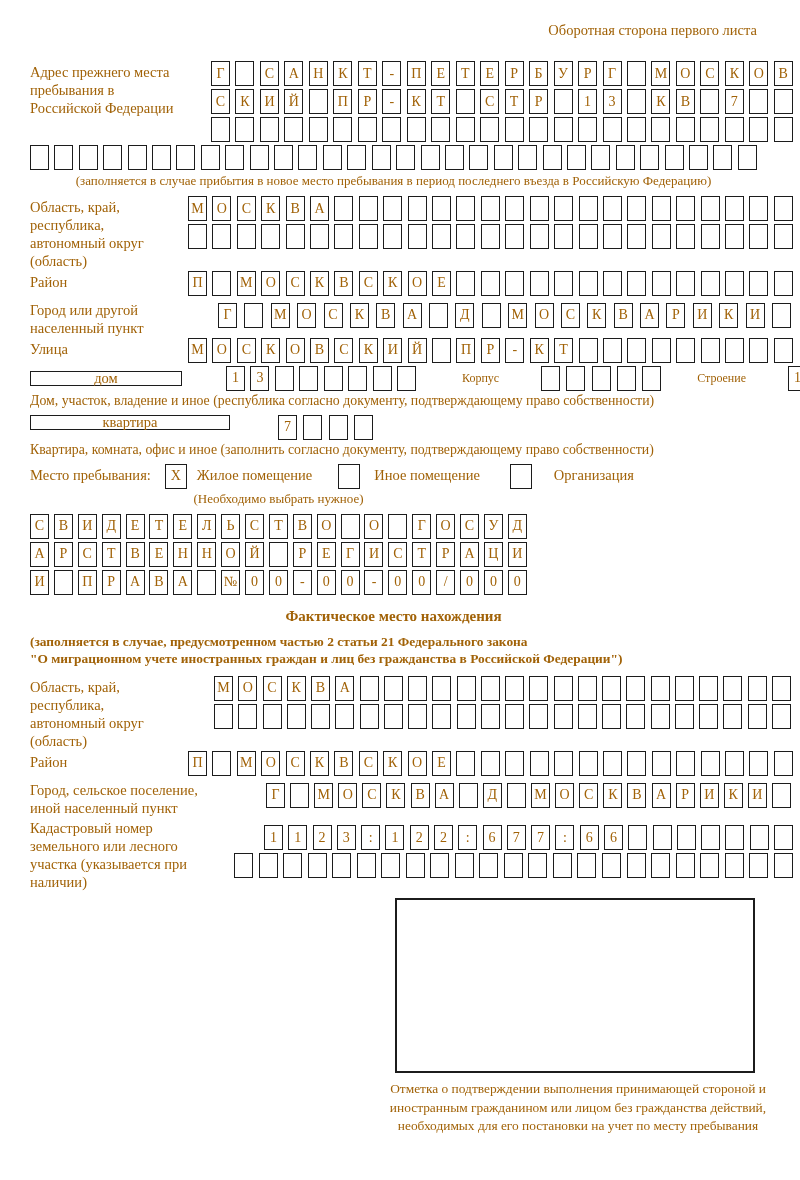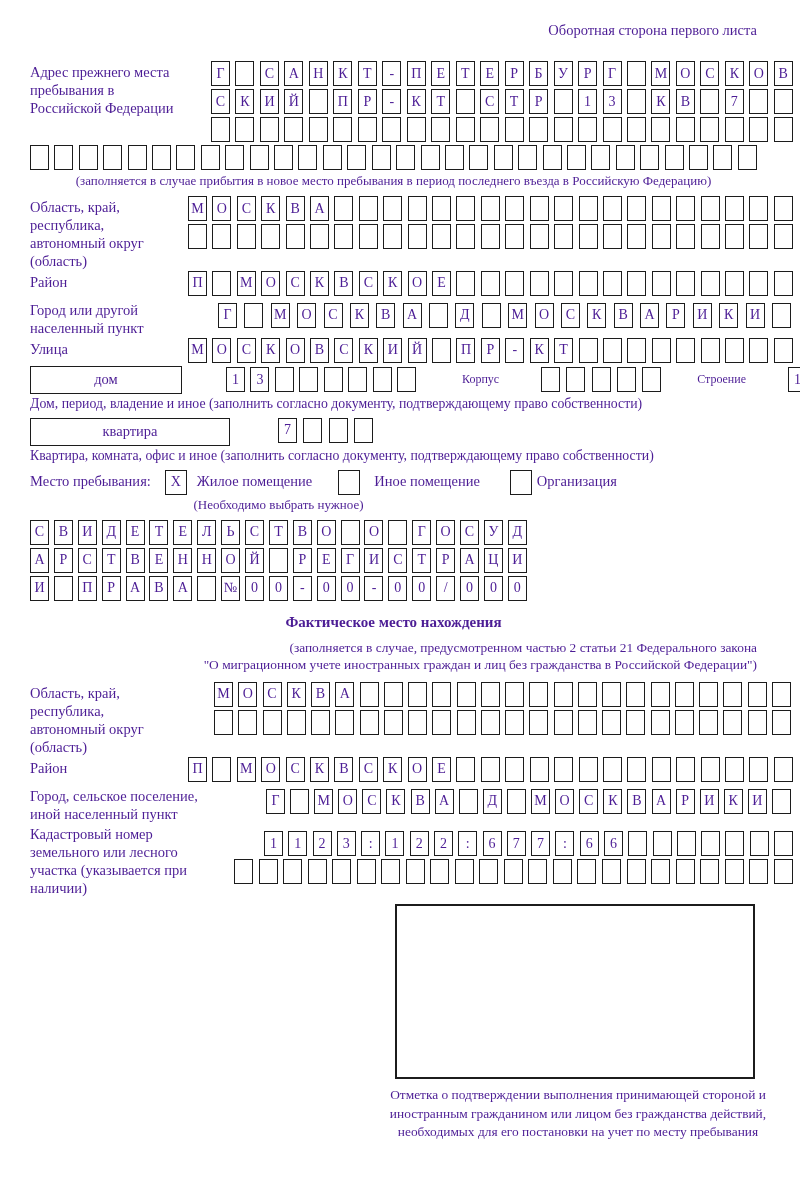--- a/index.html
+++ b/index.html
@@ -1,19 +1,19 @@
 <!DOCTYPE html>
 <html><head>
 <meta charset="utf-8">
 <style>
   * { margin:0; padding:0; box-sizing:border-box; }
   html,body { background:#ffffff; }
   .page {
     position:relative; width:800px; height:1180px; margin:0 auto;
-    background:#ffffff; color:#4c1d95;
+    background:#ffffff; color:#a16207;
     font-family:"Liberation Serif","DejaVu Serif",serif;
     padding:22px 43px 0 30px; overflow:hidden;
   }
   .page-header { text-align:right; font-size:14.5px; margin-bottom:22px; }
 
   .frow { display:flex; align-items:flex-start;gap:36px; }
   .flabel { font-size:14.5px; line-height:1.24; padding-top:3px; flex:none; }
 
   
   .strip { display:flex; justify-content:space-between; margin-bottom:3px; flex:none; }
@@ -28,34 +28,34 @@
   .w559{width:559px;} .w190{width:190px;} .w120{width:120px;} .w95{width:95px;}
 
   .lw145{width:145px;} .lw122{width:122px;} .lw152{width:152px;} .lw218{width:218px; margin-right:10px;}
   .lw148{width:148px;} .lw200{width:200px;} .lw168{width:168px;}
 
   .note-center { font-size:13px; text-align:center; margin:1px 0 7px; }
   .note-left { font-size:13.8px; text-align:left; margin:1px 0 6px; }
   .section-title { font-size:15.5px; font-weight:bold; text-align:center; margin:6px 0 8px; }
 
   .widebox {
-    border:1.6px solid #1c1c1c; height:28px; flex:none;
+    border:1.6px solid #1c1c1c; height:15px; flex:none;
     display:flex; align-items:center; justify-content:center; font-size:14.5px;
   }
   .inline-lbl { font-size:12px; padding-top:4px; flex:none; }
 
   .chk {
     width:22px; height:25px; flex:none; border:1.6px solid #1c1c1c;
     display:inline-flex; align-items:center; justify-content:center; font-size:14px;
   }
   .mesto-row { display:flex; align-items:center; margin:4px 0 2px; }
   .mesto-row .flabel { padding-top:0; }
 
   .fact-title { font-size:15px; font-weight:bold; text-align:center; margin:10px 0 8px; }
-  .fact-note { font-size:13.4px; text-align:right; line-height:1.3; margin-bottom:8px; }
+  .fact-note { font-size:13.4px; text-align:left; line-height:1.3; margin-bottom:8px;font-weight:bold; }
 
   .stamp-box { border:2px solid #1c1c1c; width:360px; height:175px; margin-left:365px; margin-top:6px; background:#fff; }
   .stamp-caption { width:400px; margin-left:348px; margin-top:7px; text-align:center; font-size:13.4px; line-height:1.38; }
 
   .mb2{margin-bottom:2px;} .mt4{margin-top:4px;}
 </style>
 </head>
 <body>
 
 <div class="page">
@@ -351,41 +351,41 @@
         <span class="cell"></span>
       </div>
     <div class="inline-lbl" style="margin-left:0; padding-top:0;">Строение</div>
     <div class="strip w95" style="margin:0 0 0 6px;">
         <span class="cell">1</span>
         <span class="cell"></span>
         <span class="cell"></span>
         <span class="cell"></span>
       </div>
   </div>
-  <div class="note-left">Дом, период, владение и иное (заполнить согласно документу, подтверждающему право собственности)</div>
+  <div class="note-left">Дом, участок, владение и иное (республика согласно документу, подтверждающему право собственности)</div>
 
   <div class="frow mb2" style="align-items:flex-start;">
     <div class="widebox" style="width:200px;">квартира</div>
     <div class="strip w95" style="margin:0 0 0 12px;">
         <span class="cell">7</span>
         <span class="cell"></span>
         <span class="cell"></span>
         <span class="cell"></span>
       </div>
   </div>
   <div class="note-left">Квартира, комната, офис и иное (заполнить согласно документу, подтверждающему право собственности)</div>
 
   <div class="mesto-row">
     <div class="flabel">Место пребывания:</div>
     <span class="chk" style="margin-left:14px;">X</span>
     <span class="flabel" style="margin-left:10px;">Жилое помещение</span>
     <span class="chk" style="margin-left:26px;"></span>
     <span class="flabel" style="margin-left:14px;">Иное помещение</span>
     <span class="chk" style="margin-left:30px;"></span>
-    <span class="flabel" style="margin-left:5px;">Организация</span>
+    <span class="flabel" style="margin-left:22px;">Организация</span>
   </div>
   <div class="note-center" style="margin-right:230px;">(Необходимо выбрать нужное)</div>
 
   <div class="frow">
     <div>
       <div class="strip w497">
           <span class="cell">С</span>
           <span class="cell">В</span>
           <span class="cell">И</span>
           <span class="cell">Д</span>

